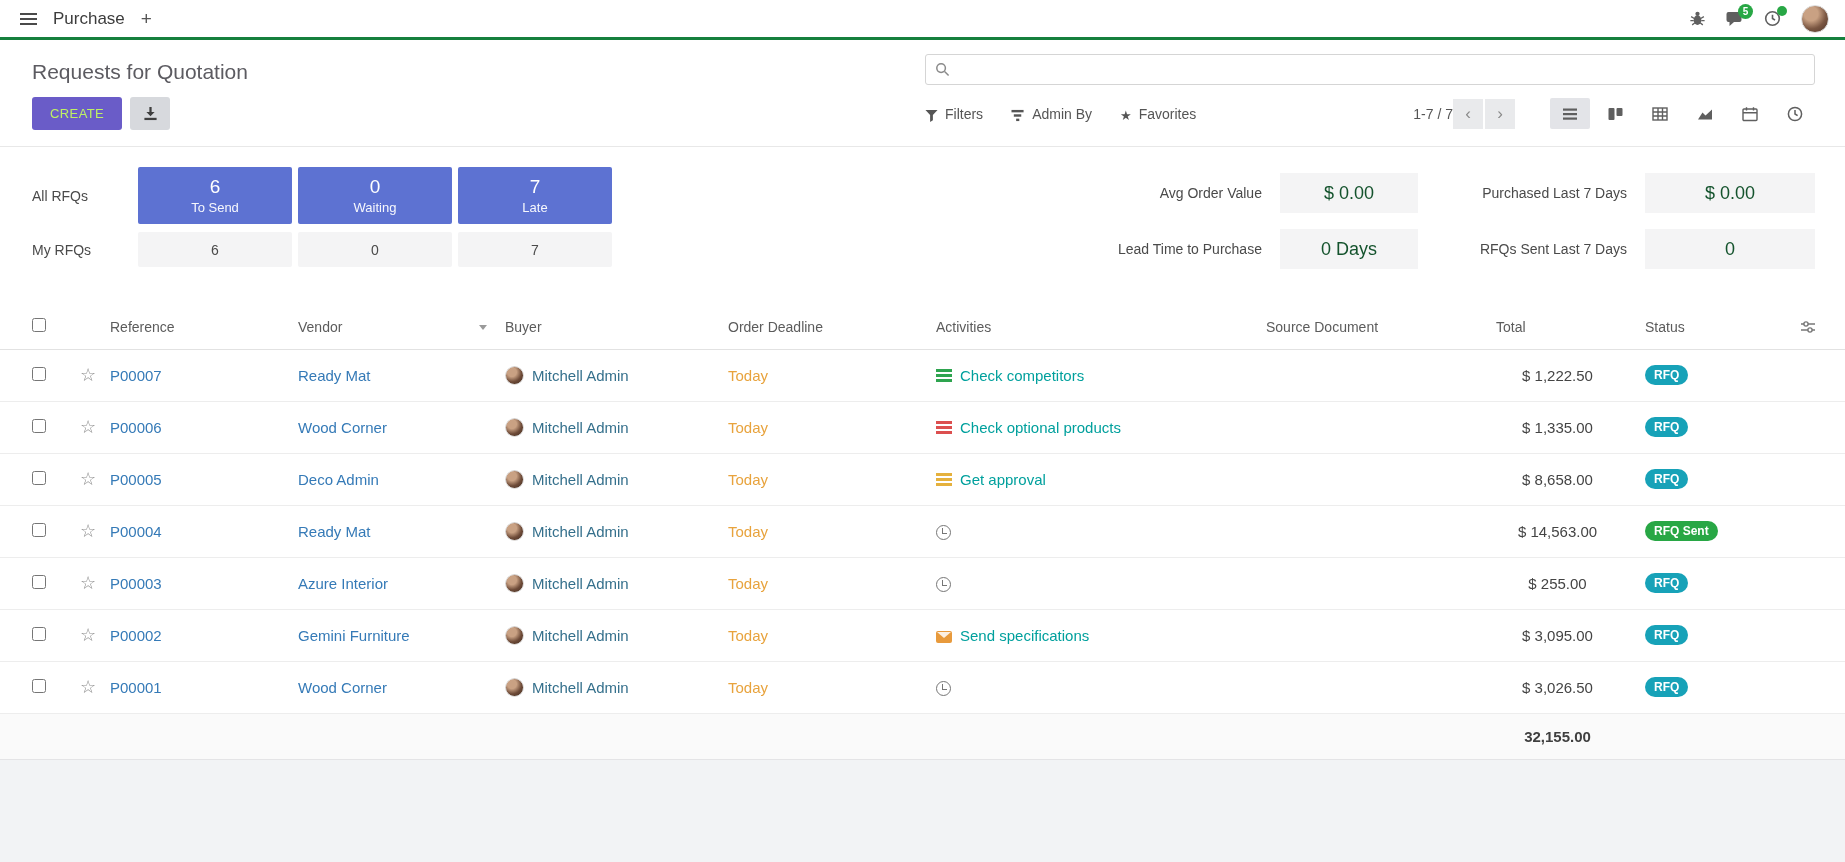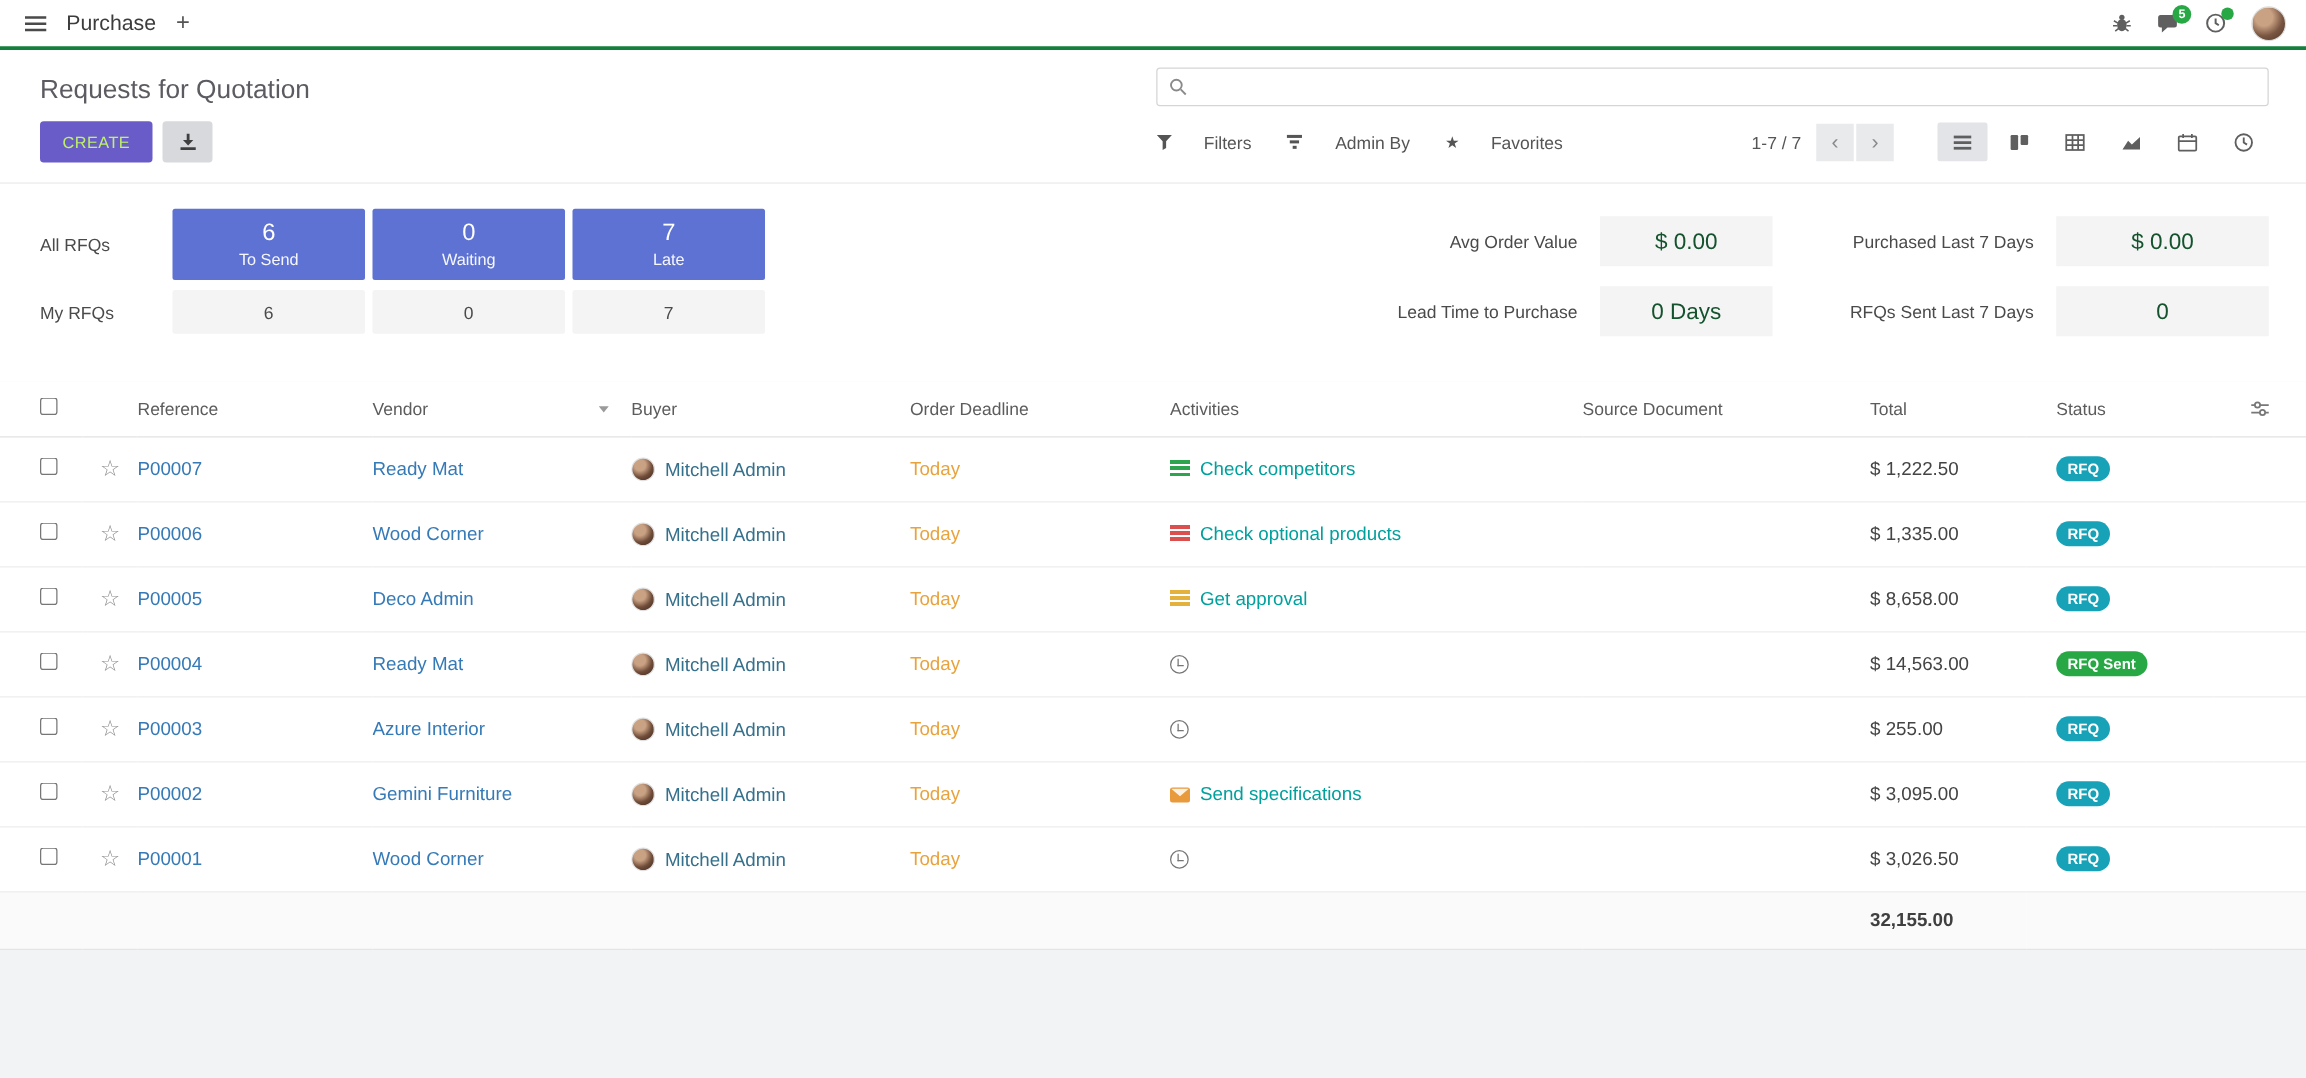--- a/index.html
+++ b/index.html
@@ -33,23 +33,23 @@
   .cp-row1{display:flex;align-items:center}
   .page-title{font-size:21px;font-weight:400;color:#5c5b61;margin-top:5px}
   .searchbar{margin-left:auto;width:890px;height:31px;border:1px solid #d5d5d5;border-radius:3px;background:#fff;display:flex;align-items:center;padding:0 9px}
   .searchbar input{flex:1;border:none;outline:none;font-size:14px;color:#444;background:transparent;font-family:inherit}
   .searchbar input::placeholder{color:#c9c9c9}
   .cp-row2{display:flex;align-items:center;margin-top:12px}
   .btn-create{background:var(--primary);color:#bef264;border:none;border-radius:3px;font-size:13px;font-weight:500;letter-spacing:.4px;padding:0 18px;height:33px;cursor:pointer;font-family:inherit}
   .btn-import{background:#d7d9dd;border:none;border-radius:3px;height:33px;width:40px;margin-left:8px;cursor:pointer;display:inline-flex;align-items:center;justify-content:center}
   .cp-right{margin-left:auto;width:890px;display:flex;align-items:center}
   .filter-buttons{display:flex;gap:28px}
-  .filter-btn{display:inline-flex;align-items:center;gap:25px;font-size:14px;color:#555;cursor:pointer;white-space:nowrap}
+  .filter-btn{display:inline-flex;align-items:flex-end;gap:7px;font-size:14px;color:#555;cursor:pointer;white-space:nowrap}
   .star-glyph{font-size:13px;color:#555;line-height:1}
-  .pager{margin-left:auto;display:flex;align-items:center;gap:12px}
+  .pager{margin-left:auto;display:flex;align-items:center;}
   .pager-text{font-size:14px;color:#555}
   .pager-btns{display:flex;gap:2px}
   .pager-btn{width:30px;height:30px;background:#e9eaec;border:none;color:#8a8a8a;font-size:17px;cursor:pointer;line-height:1}
   .view-switcher{display:flex;margin-left:30px}
   .vs-btn{width:40px;height:31px;display:flex;align-items:center;justify-content:center;background:transparent;border:none;cursor:pointer;margin-left:5px;border-radius:2px}
   .vs-btn.active{background:#e3e4e8}
 
   
   .dashboard{background:#fff;padding:20px 30px 36px 32px;display:flex;align-items:flex-start}
   .dash-grid{display:grid;grid-template-columns:100px 154px 154px 154px;column-gap:6px;row-gap:8px;align-items:center}
@@ -62,21 +62,21 @@
   .stat-label{font-size:14px;color:#4a4a4a;text-align:right;white-space:nowrap}
   .stat-label.second{padding-left:44px}
   .stat-value{height:40px;background:#f4f4f5;display:flex;align-items:center;justify-content:center;font-size:18px;color:#14532d}
 
   
   .list-table{width:100%;border-collapse:collapse;table-layout:fixed;background:#fff}
   .list-table thead th{height:44px;font-size:14px;font-weight:500;color:#5c5c5c;text-align:left;border-bottom:1px solid #e2e2e2;cursor:pointer;position:relative}
   .list-table tbody td{height:52px;border-bottom:1px solid #ededed;font-size:15px;overflow:hidden;white-space:nowrap}
   .cell-cb{padding-left:32px}
   .cell-star{text-align:center}
-  .th-total,.cell-total{text-align:left;padding-right:2px}
+  .th-total,.cell-total{text-align:center;padding-right:2px}
   .cell-status,.th-status{padding-left:24px}
   input[type=checkbox]{width:14px;height:14px;accent-color:var(--primary);cursor:pointer}
   .row-star{font-size:18px;color:#8f8f8f;cursor:pointer}
   .ref-link{color:var(--link-blue);cursor:pointer}
   .vendor-link{color:var(--link-blue);cursor:pointer}
   .buyer-name{color:var(--buyer-blue);cursor:pointer}
   .mini-avatar{display:inline-block;width:19px;height:19px;border-radius:50%;vertical-align:-4px;margin-right:8px;background:radial-gradient(circle at 35% 30%,#c9a183 0 28%,#6e4b38 60%,#3f2a20 100%);border:1px solid #e0e0e0}
   .deadline-text{color:var(--warn-orange)}
   .activity-label{color:var(--activity-teal);cursor:pointer}
   .sort-caret{position:absolute;right:18px;top:50%;margin-top:-2px;border-left:4px solid transparent;border-right:4px solid transparent;border-top:5px solid #9a9a9a}

